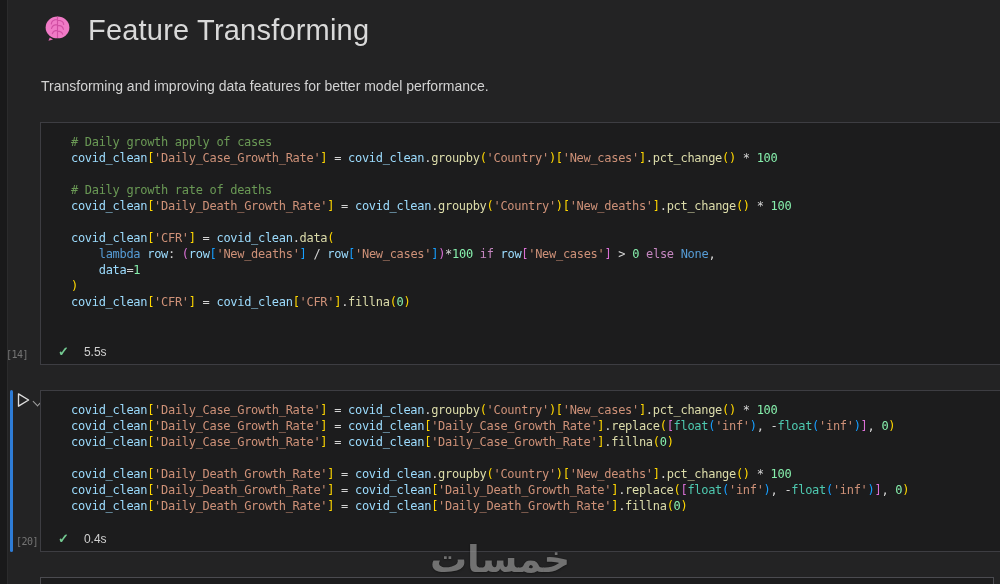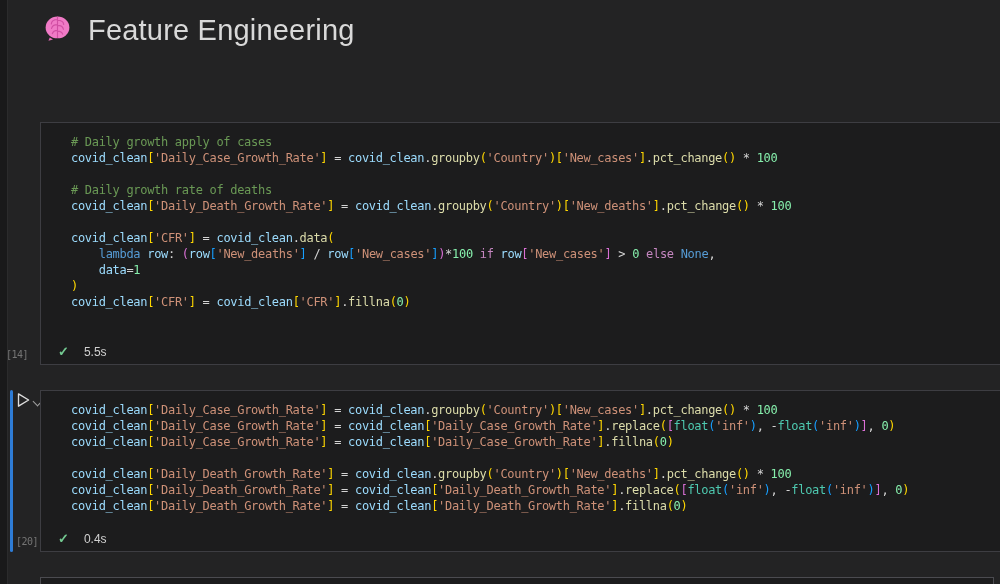--- a/index.html
+++ b/index.html
@@ -99,22 +99,23 @@
   <div class="left-strip"></div>
 
   <div class="title-row">
     <span>
       <svg width="31" height="31" viewBox="0 0 24 24">
         <path d="M6 19 L5 21.5 L8.5 20.5 Z" fill="#e668b8"></path>
         <ellipse cx="12" cy="11.2" rx="9.2" ry="8.4" fill="#f07ac6"></ellipse>
         <path d="M12 3.2 v15.8 M12 5 c-3 0-4.6 1.4-4.8 3.4 M12 9 c-2.6 0-4.2 1-4.6 3 M12 13.4 c-2.2 0-3.6 1-4 2.6 M12 5.6 c3 0 4.6 1.2 4.8 3.2 M12 9.6 c2.6 0 4.2 1 4.6 3 M12 14 c2.2 0 3.6 1 4 2.4" fill="none" stroke="#d14fa4" stroke-width="0.9" stroke-linecap="round"></path>
       </svg>
     </span>
-    <h1 class="md-title">Feature Engineering</h1>
+    <h1 class="md-title">Feature Transforming</h1>
   </div>
+  <p class="md-subtitle">Transforming and improving data features for better model performance.</p>
 
   <div class="cell cell-1">
     <div class="code">
         <div class="code-line"><span class="tk-c"># Daily growth apply of cases</span></div>
         <div class="code-line"><span class="tk-v">covid_clean</span><span class="tk-b1">[</span><span class="tk-s">'Daily_Case_Growth_Rate'</span><span class="tk-b1">]</span><span class="tk-o"> = </span><span class="tk-v">covid_clean</span><span class="tk-o">.</span><span class="tk-f">groupby</span><span class="tk-b1">(</span><span class="tk-s">'Country'</span><span class="tk-b1">)[</span><span class="tk-s">'New_cases'</span><span class="tk-b1">]</span><span class="tk-o">.</span><span class="tk-f">pct_change</span><span class="tk-b1">()</span><span class="tk-o"> * </span><span class="tk-n">100</span></div>
         <div class="code-line">&nbsp;</div>
         <div class="code-line"><span class="tk-c"># Daily growth rate of deaths</span></div>
         <div class="code-line"><span class="tk-v">covid_clean</span><span class="tk-b1">[</span><span class="tk-s">'Daily_Death_Growth_Rate'</span><span class="tk-b1">]</span><span class="tk-o"> = </span><span class="tk-v">covid_clean</span><span class="tk-o">.</span><span class="tk-f">groupby</span><span class="tk-b1">(</span><span class="tk-s">'Country'</span><span class="tk-b1">)[</span><span class="tk-s">'New_deaths'</span><span class="tk-b1">]</span><span class="tk-o">.</span><span class="tk-f">pct_change</span><span class="tk-b1">()</span><span class="tk-o"> * </span><span class="tk-n">100</span></div>
         <div class="code-line">&nbsp;</div>
         <div class="code-line"><span class="tk-v">covid_clean</span><span class="tk-b1">[</span><span class="tk-s">'CFR'</span><span class="tk-b1">]</span><span class="tk-o"> = </span><span class="tk-v">covid_clean</span><span class="tk-o">.</span><span class="tk-f">data</span><span class="tk-b1">(</span></div>
@@ -151,13 +152,14 @@
       </div>
     <div class="cell-footer">
       <span class="check">✓</span>
       <span>0.4s</span>
     </div>
   </div>
   <span class="exec-label exec-2">[20]</span>
 
   <div class="cell cell-3"></div>
 
+  <div class="watermark">خمسات</div>
 </div>
 
 </body></html>

